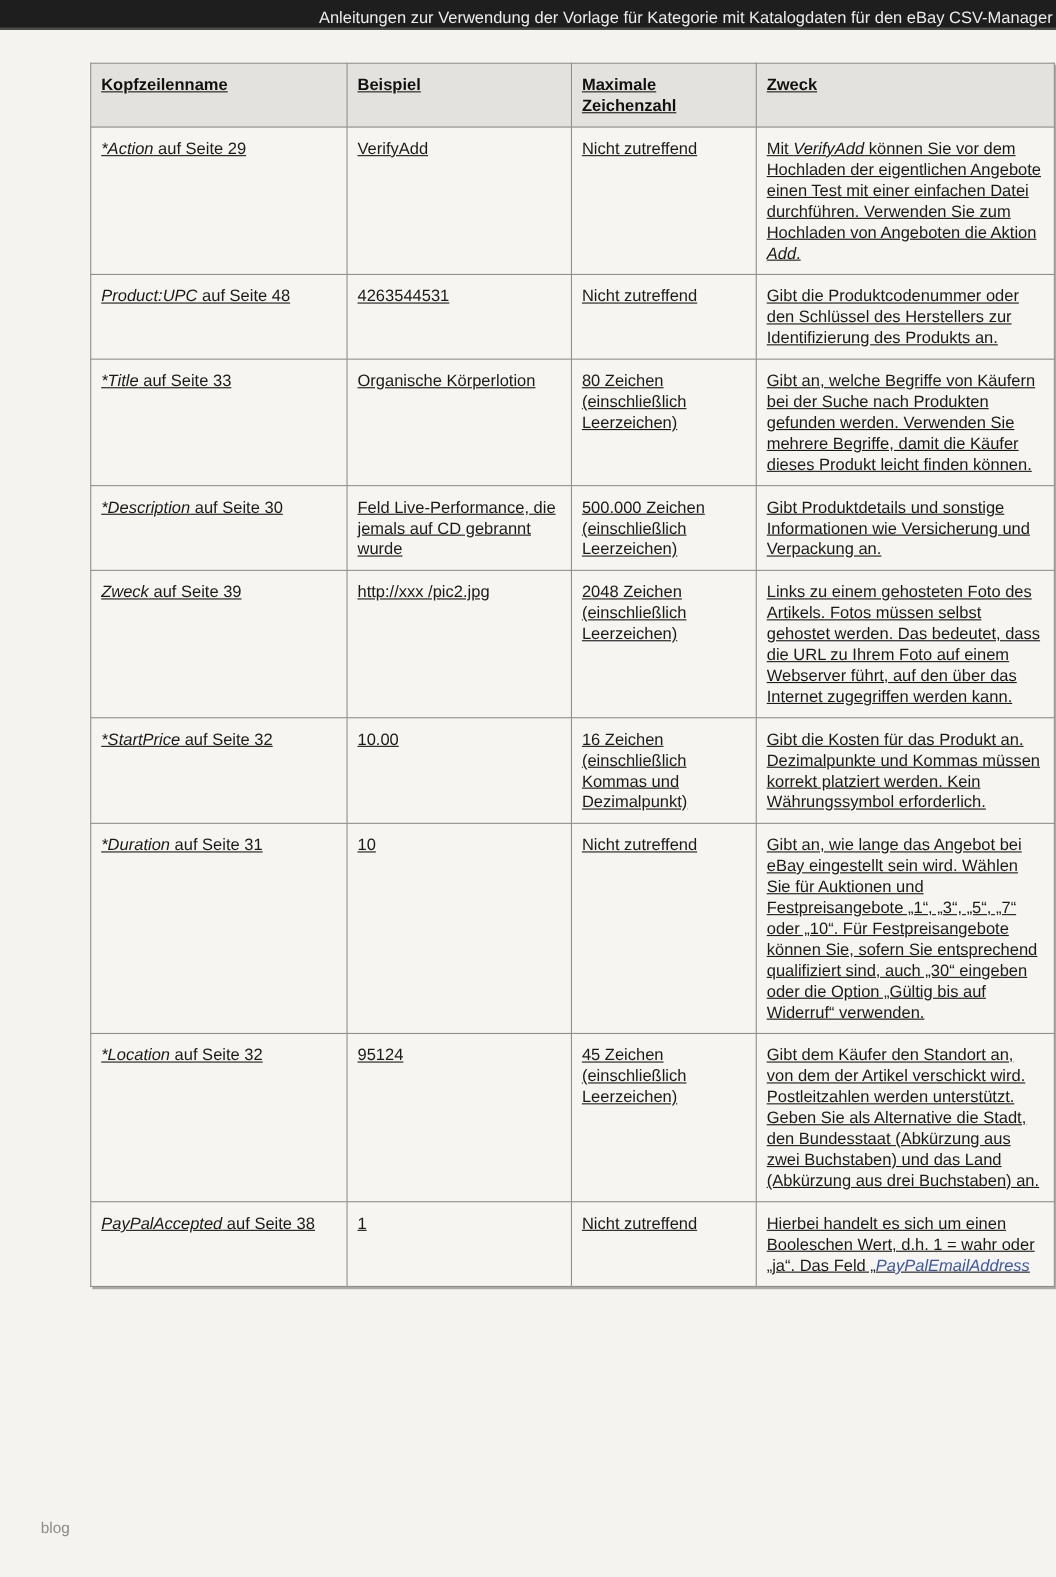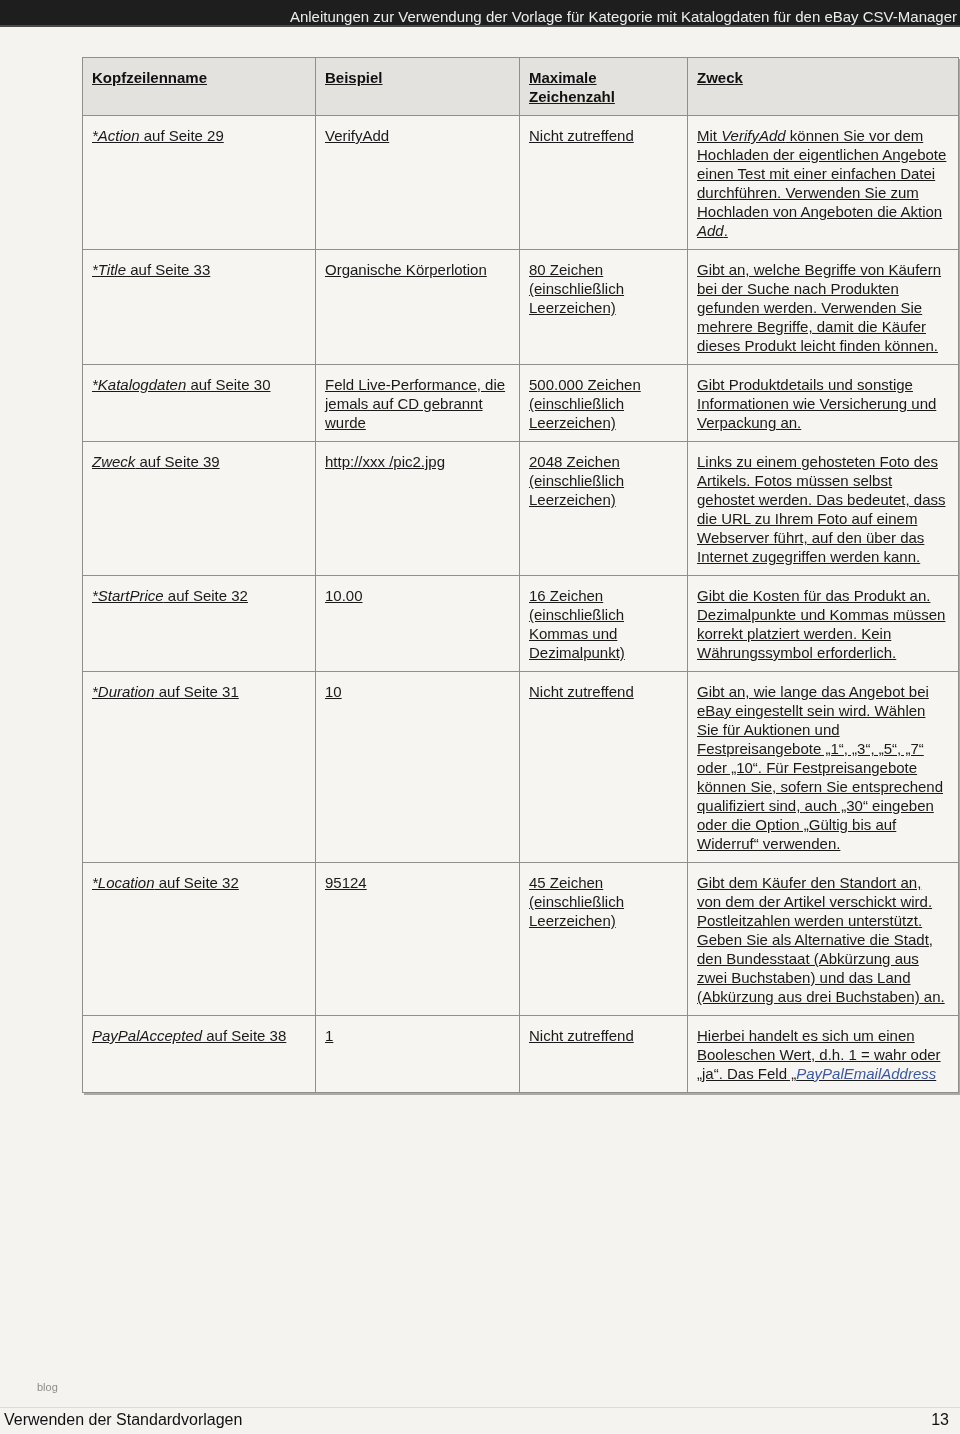--- a/index.html
+++ b/index.html
@@ -63,21 +63,21 @@
     color: #111;
   }
   .field-name { font-style: italic; }
   .it { font-style: italic; }
   .link { font-style: italic; color: #3a57a8; }
   
   .watermark {
     position: absolute;
     left: 37px;
     top: 1381px;
-    font-size: 11px;
+    font-size: 14px;
     color: #8d8d88;
   }
   
   .pagefooter {
     position: absolute;
     left: 0; right: 0; bottom: 0;
     height: 27px;
     display: flex;
     justify-content: space-between;
     align-items: center;
@@ -113,27 +113,33 @@
         </tr>
     </thead>
     <tbody>
         <tr>
           <td><span class="field-name">*Action</span> auf Seite 29</td>
           <td>VerifyAdd</td>
           <td>Nicht zutreffend</td>
           <td><span>Mit </span><span class="it">VerifyAdd</span><span> können Sie vor dem Hochladen der eigentlichen Angebote einen Test mit einer einfachen Datei durchführen. Verwenden Sie zum Hochladen von Angeboten die Aktion </span><span class="it">Add</span><span>.</span></td>
         </tr>
         <tr>
+          <td><span class="field-name">Product:UPC</span> auf Seite 48</td>
+          <td>4263544531</td>
+          <td>Nicht zutreffend</td>
+          <td><span>Gibt die Produktcodenummer oder den Schlüssel des Herstellers zur Identifizierung des Produkts an.</span></td>
+        </tr>
+        <tr>
           <td><span class="field-name">*Title</span> auf Seite 33</td>
           <td>Organische Körperlotion</td>
           <td>80 Zeichen (einschließlich Leerzeichen)</td>
           <td><span>Gibt an, welche Begriffe von Käufern bei der Suche nach Produkten gefunden werden. Verwenden Sie mehrere Begriffe, damit die Käufer dieses Produkt leicht finden können.</span></td>
         </tr>
         <tr>
-          <td><span class="field-name">*Katalogdaten</span> auf Seite 30</td>
+          <td><span class="field-name">*Description</span> auf Seite 30</td>
           <td>Feld Live-Performance, die jemals auf CD gebrannt wurde</td>
           <td>500.000 Zeichen (einschließlich Leerzeichen)</td>
           <td><span>Gibt Produktdetails und sonstige Informationen wie Versicherung und Verpackung an.</span></td>
         </tr>
         <tr>
           <td><span class="field-name">Zweck</span> auf Seite 39</td>
           <td>http://xxx /pic2.jpg</td>
           <td>2048 Zeichen (einschließlich Leerzeichen)</td>
           <td><span>Links zu einem gehosteten Foto des Artikels. Fotos müssen selbst gehostet werden. Das bedeutet, dass die URL zu Ihrem Foto auf einem Webserver führt, auf den über das Internet zugegriffen werden kann.</span></td>
         </tr>
@@ -159,18 +165,14 @@
           <td><span class="field-name">PayPalAccepted</span> auf Seite 38</td>
           <td>1</td>
           <td>Nicht zutreffend</td>
           <td><span>Hierbei handelt es sich um einen Booleschen Wert, d.h. 1 = wahr oder „ja“. Das Feld „</span><span class="it link">PayPalEmailAddress</span></td>
         </tr>
       </tbody>
   </table>
 
   <div class="watermark">blog</div>
 
-  <footer class="pagefooter">
-    <span>Verwenden der Standardvorlagen</span>
-    <span>13</span>
-  </footer>
 
 </div>
 
 </body></html>

